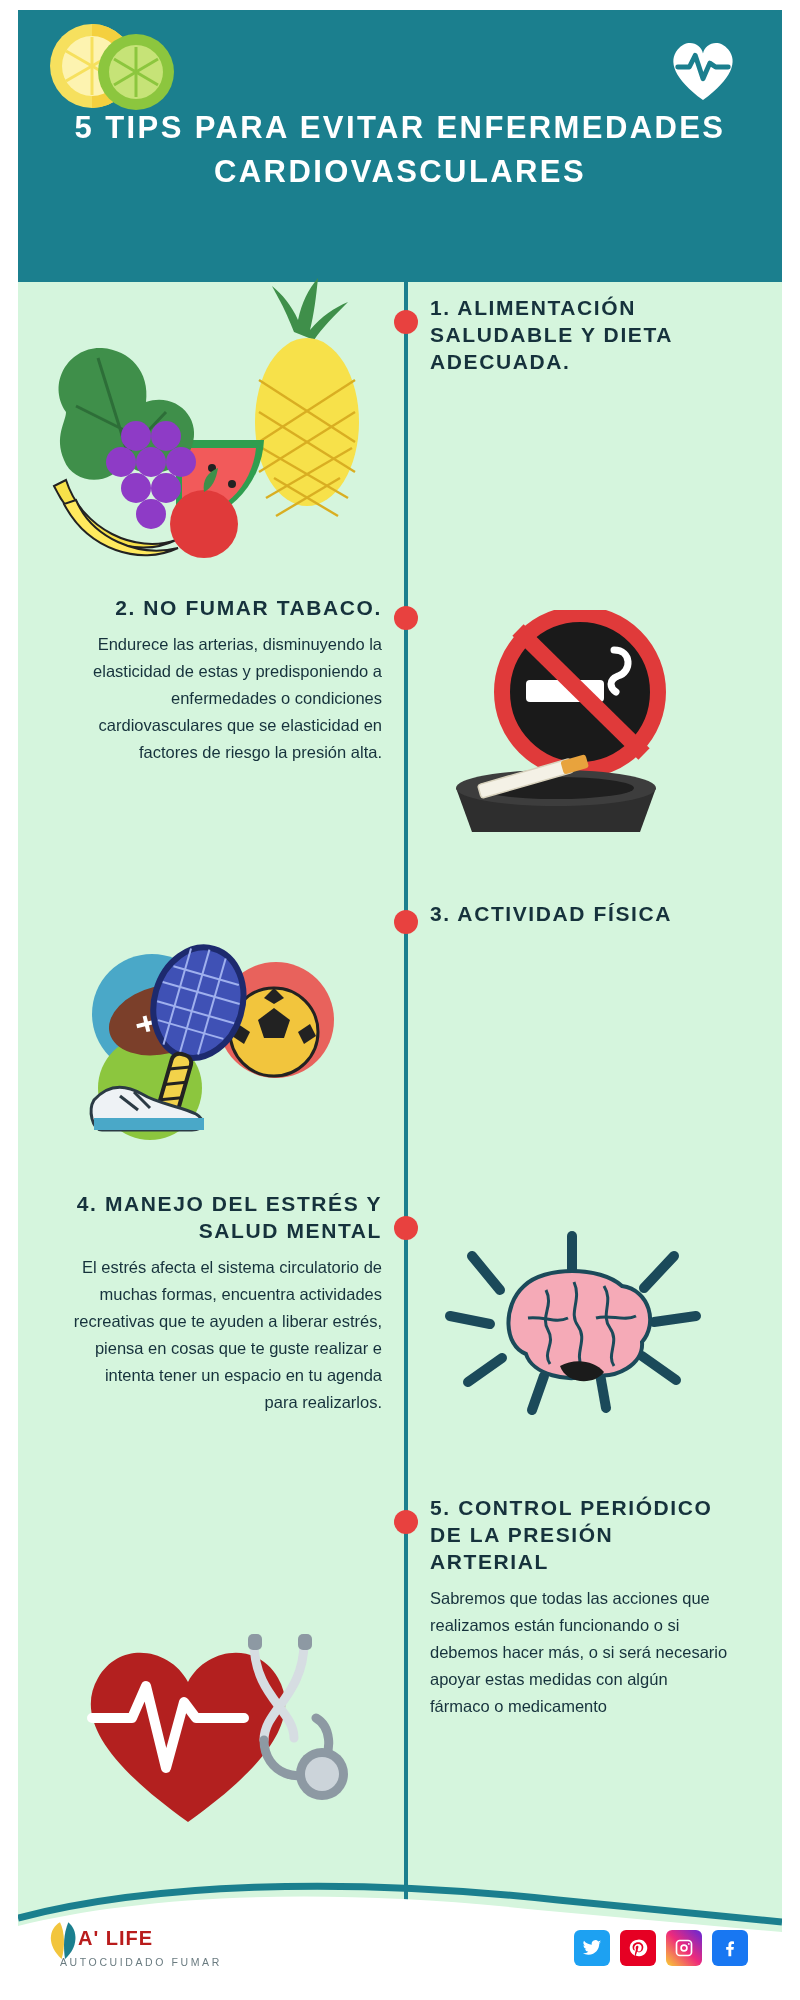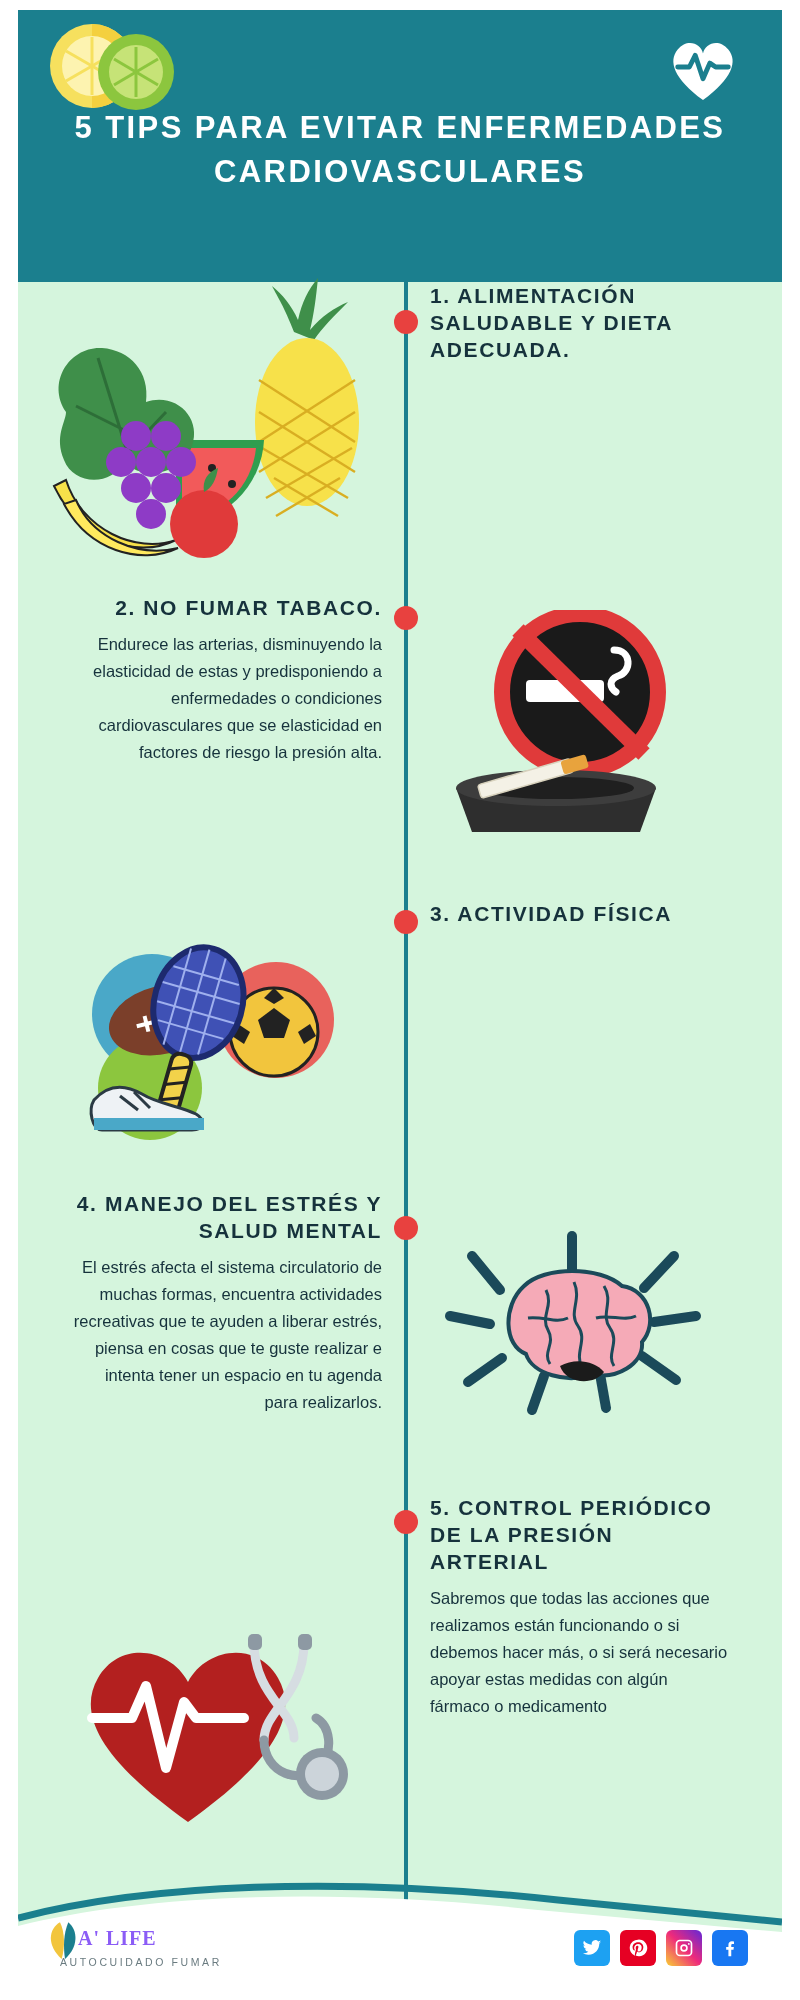--- a/index.html
+++ b/index.html
@@ -65,21 +65,21 @@
     margin:0;
     font-size:16.5px;
     line-height:27px;
     color:#16323c;
   }
   .right{left:412px;width:300px;text-align:left;}
   .left{left:52px;width:312px;text-align:right;}
   .logo-wrap{position:absolute;left:22px;bottom:22px;width:230px;height:62px;}
   .logo-text{
     position:absolute;left:60px;bottom:40px;
-    font-size:20px;letter-spacing:1px;color:#8b5cf6;font-weight:bold;font-family:Liberation Serif, serif;
+    font-size:20px;letter-spacing:1px;color:#b91c1c;font-weight:bold;
   }
   .logo-sub{
     position:absolute;left:42px;bottom:22px;
     font-size:10.5px;letter-spacing:2.6px;color:#6a7b80;
   }
   .socials{position:absolute;right:34px;bottom:24px;display:flex;gap:10px;}
   .soc{width:36px;height:36px;border-radius:6px;display:flex;align-items:center;justify-content:center;}
   .soc svg{width:20px;height:20px;fill:#ffffff;}
 
   
@@ -169,21 +169,21 @@
         <circle cx="125" cy="242" r="15"></circle>
       </g>
 
       <path d="M28 214 C54 268 110 288 150 268 C110 282 56 258 40 208 Z" fill="#f7e14a" stroke="#222" stroke-width="2"></path>
       <path d="M38 232 C62 278 114 294 152 276 C112 286 66 266 50 228 Z" fill="#ffe95e" stroke="#222" stroke-width="2"></path>
 
       <circle cx="178" cy="252" r="34" fill="#e03a3a"></circle>
       <path d="M178 220 C176 208 182 200 192 196 C190 208 186 216 178 220 Z" fill="#3f8f4a"></path>
     </svg>
 
-    <div class="blk right" style="top:272px;">
+    <div class="blk right" style="top:284px;">
       <h2>1. ALIMENTACIÓN SALUDABLE Y DIETA ADECUADA.</h2>
     </div>
 
     <svg class="ill" style="left:400px;top:600px;width:330px;height:240px" viewBox="0 0 330 240">
       <circle cx="162" cy="82" r="78" fill="#1a1a1a"></circle>
       <circle cx="162" cy="82" r="78" fill="none" stroke="#e03a3a" stroke-width="16"></circle>
       <rect x="108" y="70" width="78" height="22" rx="4" fill="#ffffff"></rect>
       <path d="M196 40 C214 40 214 62 200 66 C190 70 192 78 198 82" stroke="#ffffff" stroke-width="7" fill="none" stroke-linecap="round"></path>
       <line x1="100" y1="20" x2="226" y2="144" stroke="#e03a3a" stroke-width="16"></line>
 

